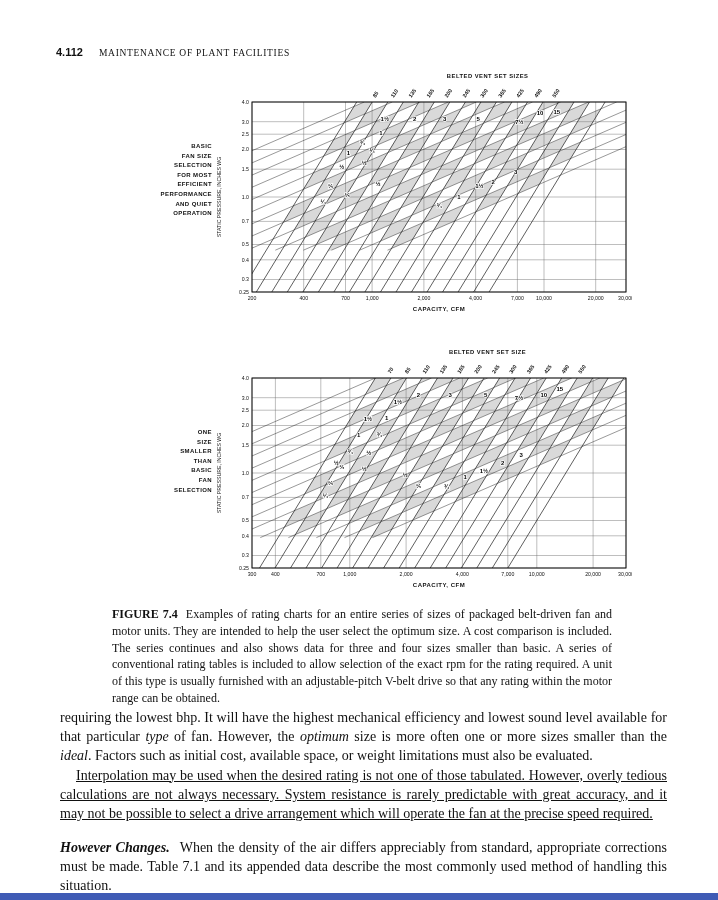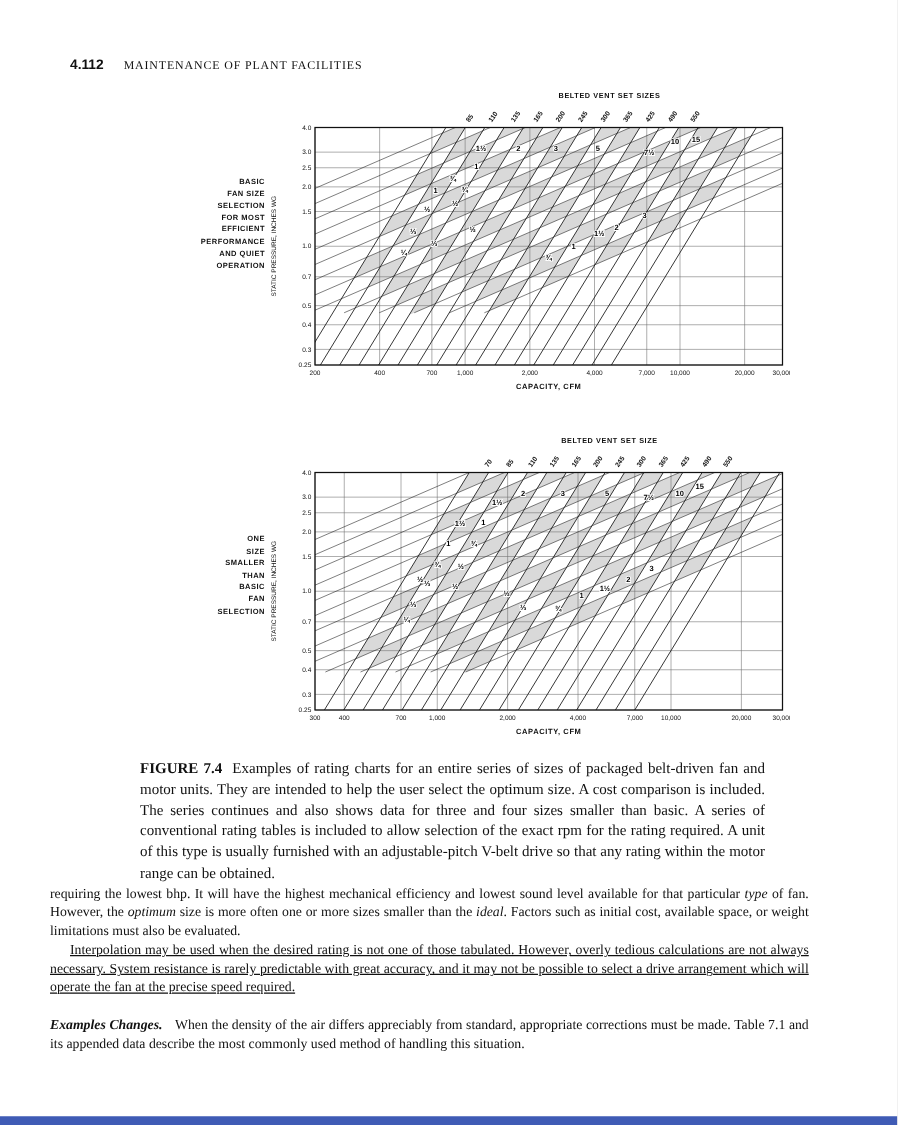--- a/index.html
+++ b/index.html
@@ -14,21 +14,21 @@
   .side-label{width:156px;text-align:right;font-family:"Liberation Sans",sans-serif;
               font-weight:bold;font-size:6px;line-height:1.6;letter-spacing:0.4px;box-sizing:border-box;}
   .side-label.pad1{padding-top:72px;}
   .side-label.pad2{padding-top:82px;}
   .chart-host{width:420px;height:260px;}
   .chart-host svg{display:block;}
   .example-note{margin:4px 0 8px 190px;font-family:"Liberation Sans",sans-serif;font-size:7.5px;letter-spacing:0.2px;}
   .example-note .ex-label{font-weight:bold;}
   .caption{margin-top:0;margin-left:56px;width:500px;font-size:12px;line-height:1.4;text-align:justify;}
   .caption .cap-label{font-weight:bold;padding-right:8px;}
-  .body-text{position:absolute;top:708px;left:40px;width:607px;font-size:11px;line-height:1.37;text-align:justify;}
+  .body-text{position:absolute;top:708px;left:60px;width:607px;font-size:14px;line-height:1.37;text-align:justify;}
   .para2{text-indent:16px;text-decoration:underline;}
   .density{margin-top:15px;}
   .density-head{font-weight:bold;font-style:italic;padding-right:10px;}
   .bottom-bar{position:absolute;left:0;bottom:0;width:718px;height:7px;background:#3f5bb5;}
 </style>
 </head>
 <body>
 
 <div class="page">
 
@@ -467,19 +467,19 @@
     <div class="caption">
       <span class="cap-label">FIGURE 7.4</span><span>Examples of rating charts for an entire series of sizes of packaged belt-driven fan and motor units. They are intended to help the user select the optimum size. A cost comparison is included. The series continues and also shows data for three and four sizes smaller than basic. A series of conventional rating tables is included to allow selection of the exact rpm for the rating required. A unit of this type is usually furnished with an adjustable-pitch V-belt drive so that any rating within the motor range can be obtained.</span>
     </div>
 
   </div>
 
   <div class="body-text">
     <div class="para1"><span>requiring the lowest bhp. It will have the highest mechanical efficiency and lowest sound level available for that particular </span><span style="font-style: italic;">type</span><span> of fan. However, the </span><span style="font-style: italic;">optimum</span><span> size is more often one or more sizes smaller than the </span><span style="font-style: italic;">ideal</span><span>. Factors such as initial cost, available space, or weight limitations must also be evaluated.</span></div>
     <div class="para2">Interpolation may be used when the desired rating is not one of those tabulated. However, overly tedious calculations are not always necessary. System resistance is rarely predictable with great accuracy, and it may not be possible to select a drive arrangement which will operate the fan at the precise speed required.</div>
     <div class="density">
-      <span class="density-head">Examples Changes.</span><span>When the density of the air differs appreciably from standard, appropriate corrections must be made. Table 7.1 and its appended data describe the most commonly used method of handling this situation.</span>
+      <span class="density-head">However Changes.</span><span>When the density of the air differs appreciably from standard, appropriate corrections must be made. Table 7.1 and its appended data describe the most commonly used method of handling this situation.</span>
     </div>
   </div>
 
   <div class="bottom-bar"></div>
 
 </div>
 
 </body></html>

